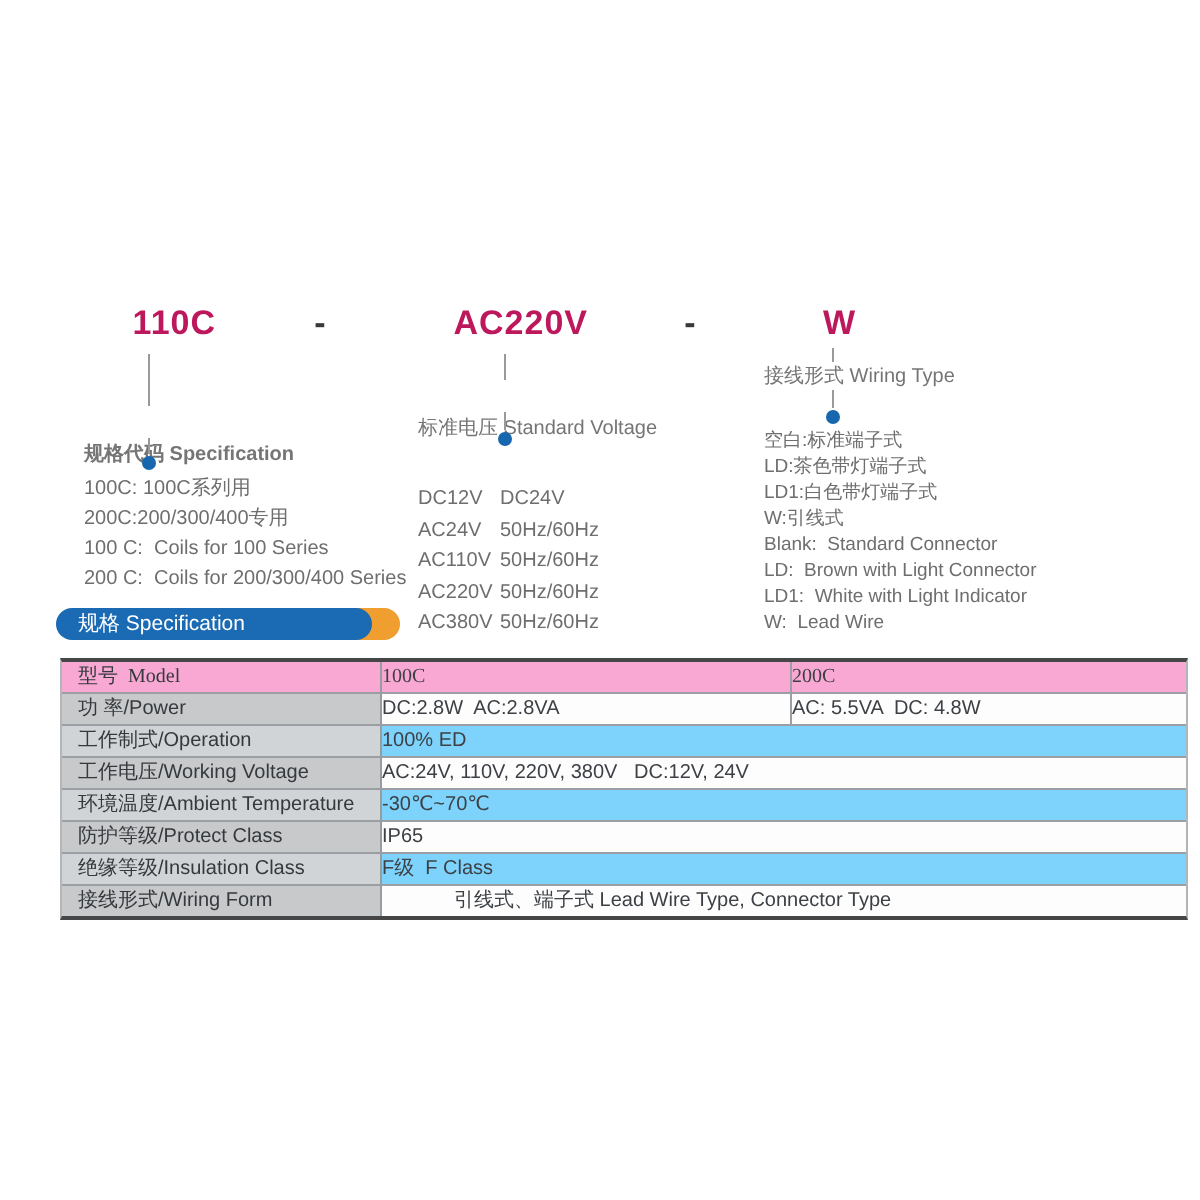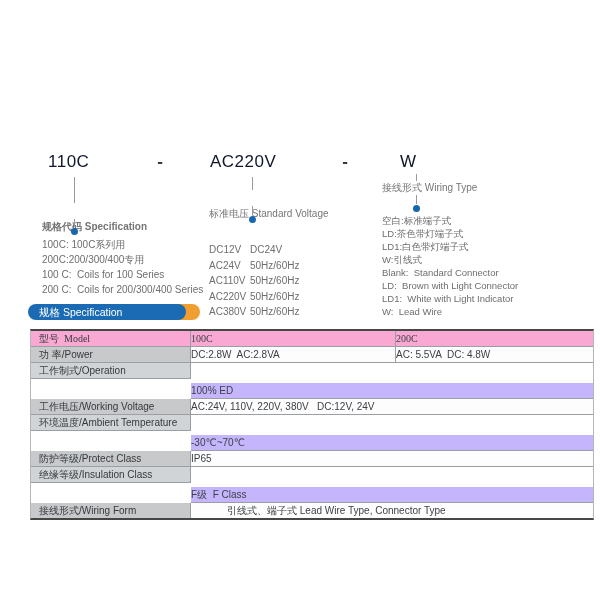--- a/index.html
+++ b/index.html
@@ -3,21 +3,21 @@
 <meta charset="utf-8">
 <style>
   html,body{margin:0;padding:0;}
   body{
     width:600px;height:600px;background:#ffffff;position:relative;
     font-family:"Liberation Sans","DejaVu Sans",sans-serif;
     -webkit-font-smoothing:antialiased;color:#3d4145;overflow:hidden;
   }
   .abs{position:absolute;}
   
-  .code{font-size:17px;font-weight:normal;color:#0f172a;text-align:left;letter-spacing:.5px;}
+  .code{font-size:17px;font-weight:bold;color:#be185d;text-align:right;letter-spacing:.5px;}
   .sep{font-size:17px;font-weight:bold;color:#3a3a3a;text-align:center;}
   
   .vline{width:1px;background:#9a9a9a;}
   .dot{width:7px;height:7px;border-radius:50%;background:#1667ae;}
   
   .ann-label{font-size:10px;color:#757575;white-space:pre;}
   .ann-list{font-size:10px;color:#6e6e6e;}
   .ann-list div{white-space:pre;}
   .list1 div{line-height:15px;}
   .list2 div{line-height:15.5px;}
@@ -39,21 +39,21 @@
   .cell{height:15px;line-height:15px;border-bottom:1px solid #9b9fa3;box-sizing:content-box;overflow:hidden;}
   .lastrow{border-bottom:none;padding-left:36px;}
   .lbl{padding-left:8px;border-right:1px solid #979ca0;color:#35393d;white-space:pre;}
   .val{text-align:left;white-space:pre;color:#3d4145;}
   .div-r{border-right:1px solid #9b9fa3;}
   .span2{grid-column:2/4;}
   .hdr{background:#f9a8d4;font-family:Liberation Serif, serif;}
   .g-dark{background:#c7c9cb;}
   .g-light{background:#d1d4d6;}
   .r-white{background:#fdfdfe;}
-  .r-light{background:#c4b5fd;margin-top:20px;}
+  .r-light{background:#7dd3fc;}
 </style>
 </head>
 <body>
 
 <div class="abs code" style="left:48px;top:152px;width:60px;">110C</div>
 <div class="abs sep" style="left:148px;top:152px;width:24px;">-</div>
 <div class="abs code" style="left:210px;top:152px;width:84px;">AC220V</div>
 <div class="abs sep" style="left:333px;top:152px;width:24px;">-</div>
 <div class="abs code" style="left:400px;top:152px;width:28px;">W</div>
 

